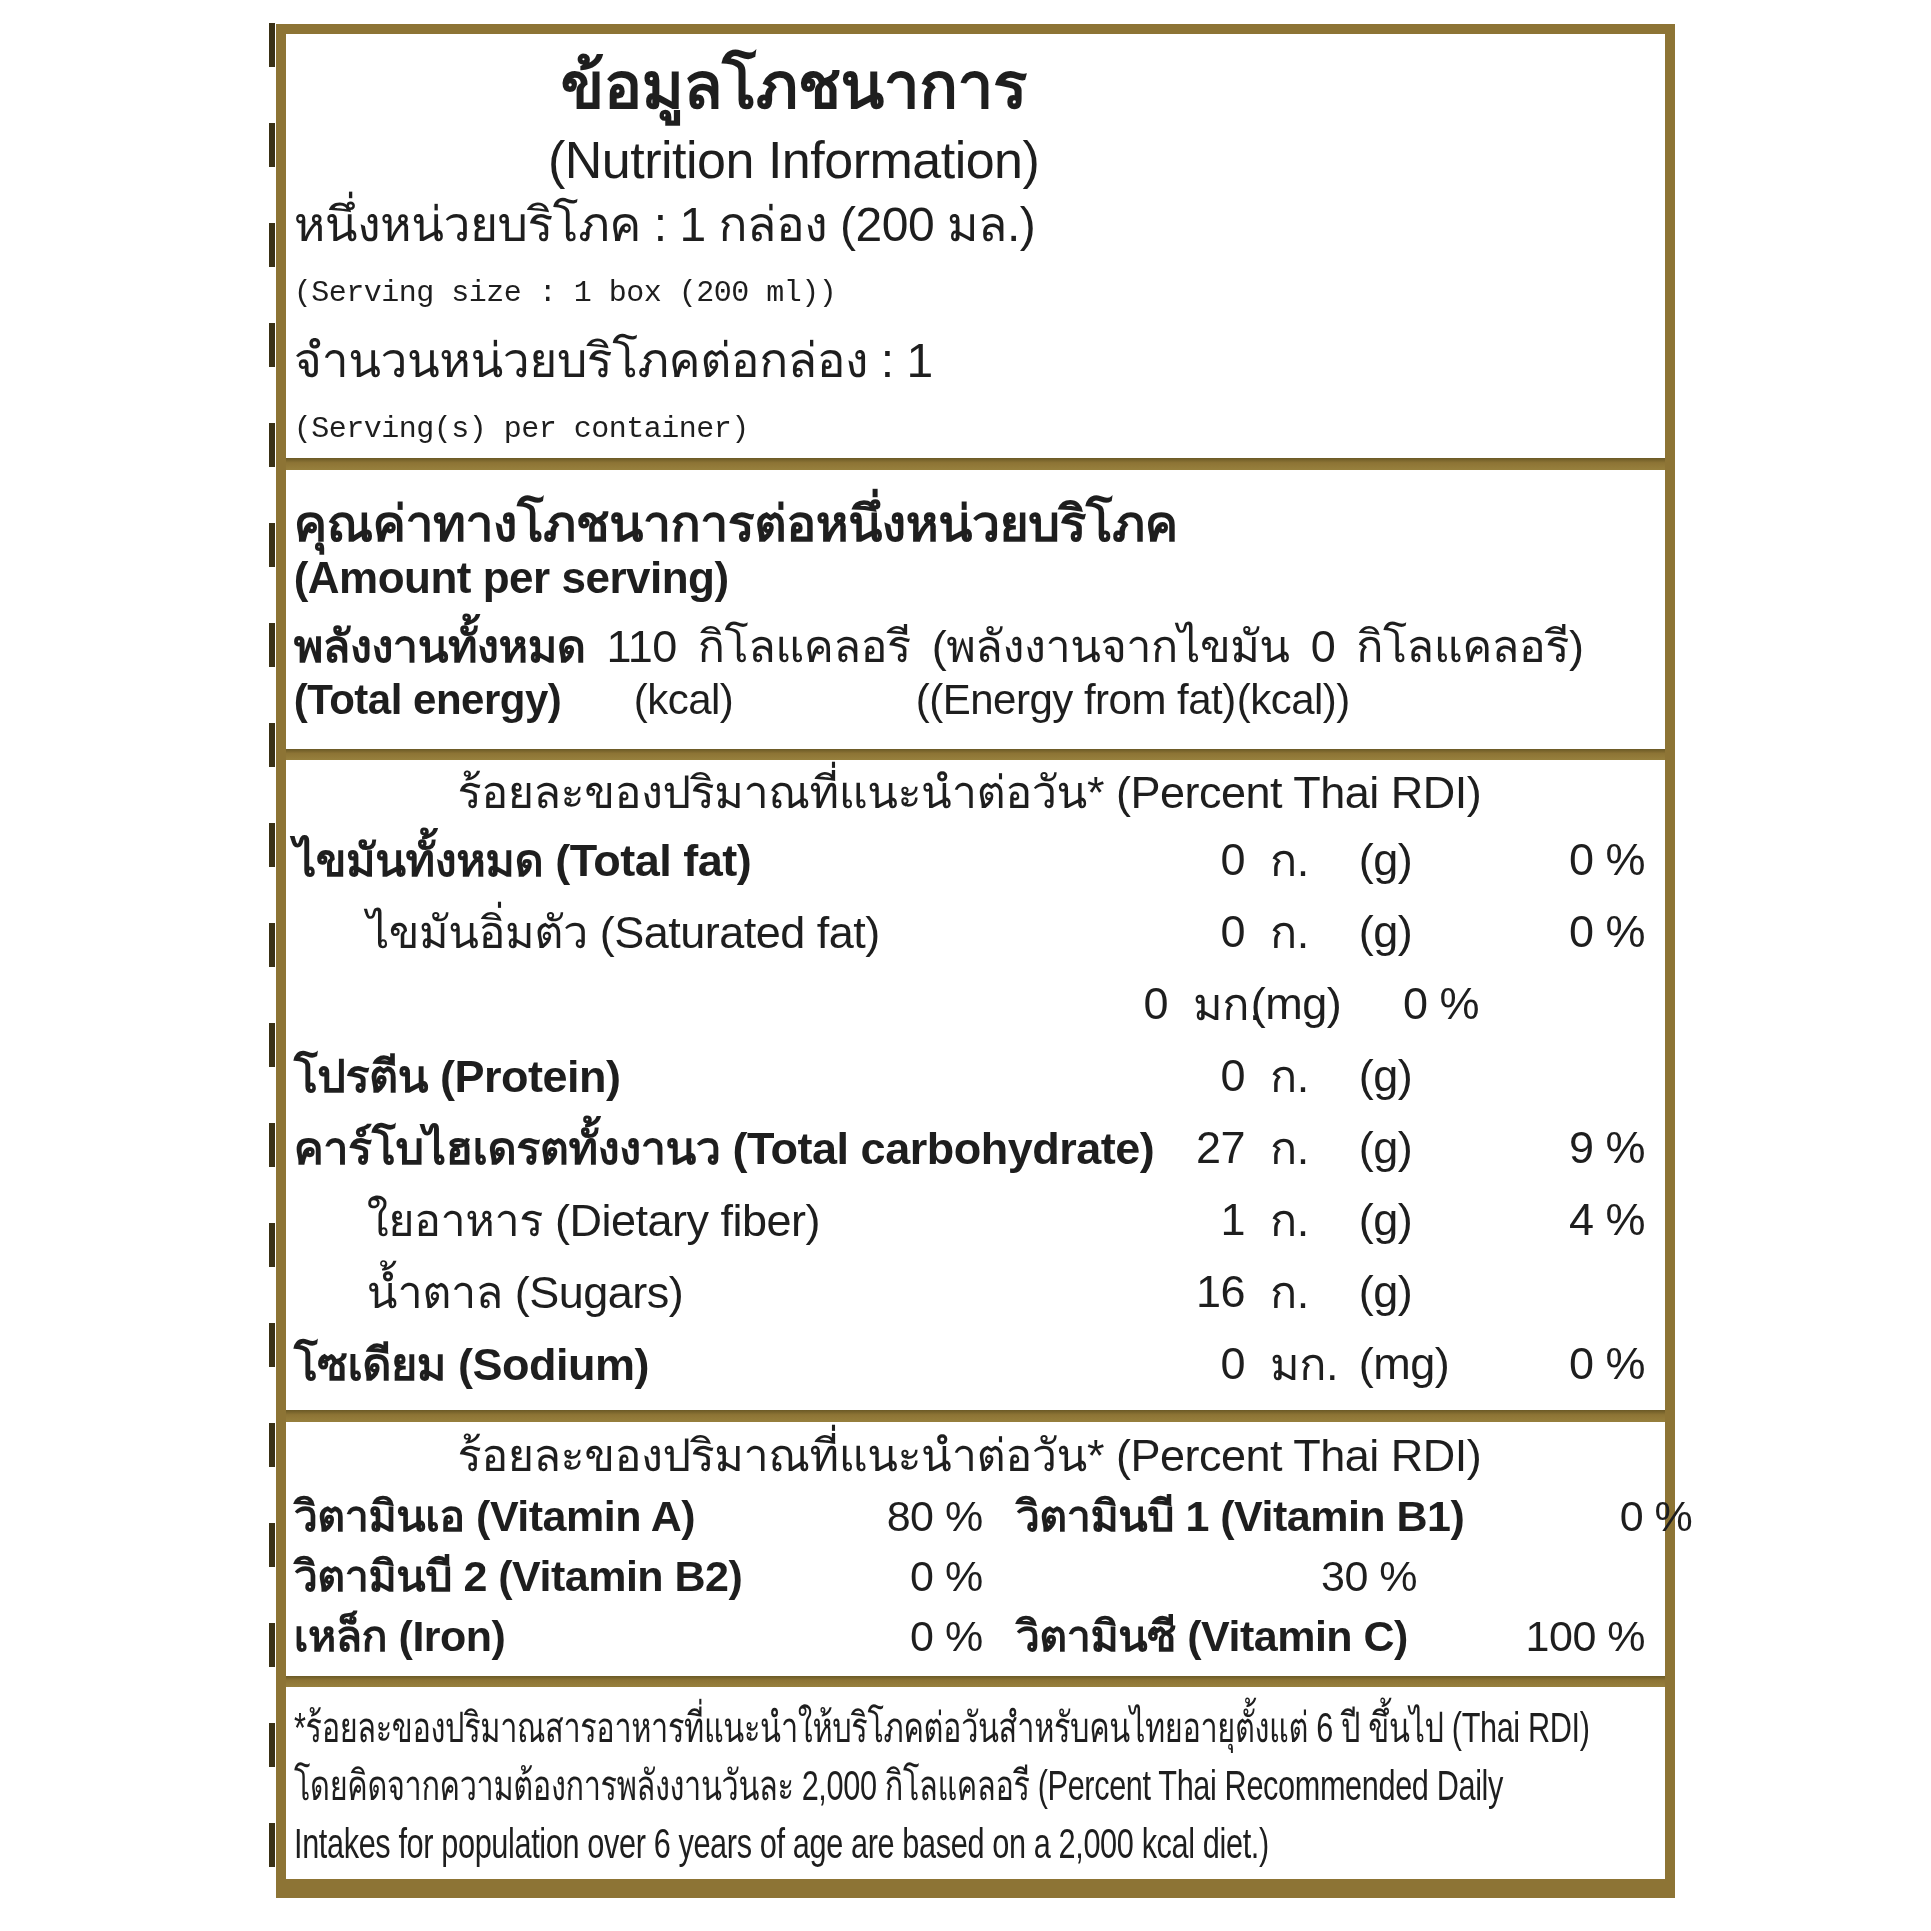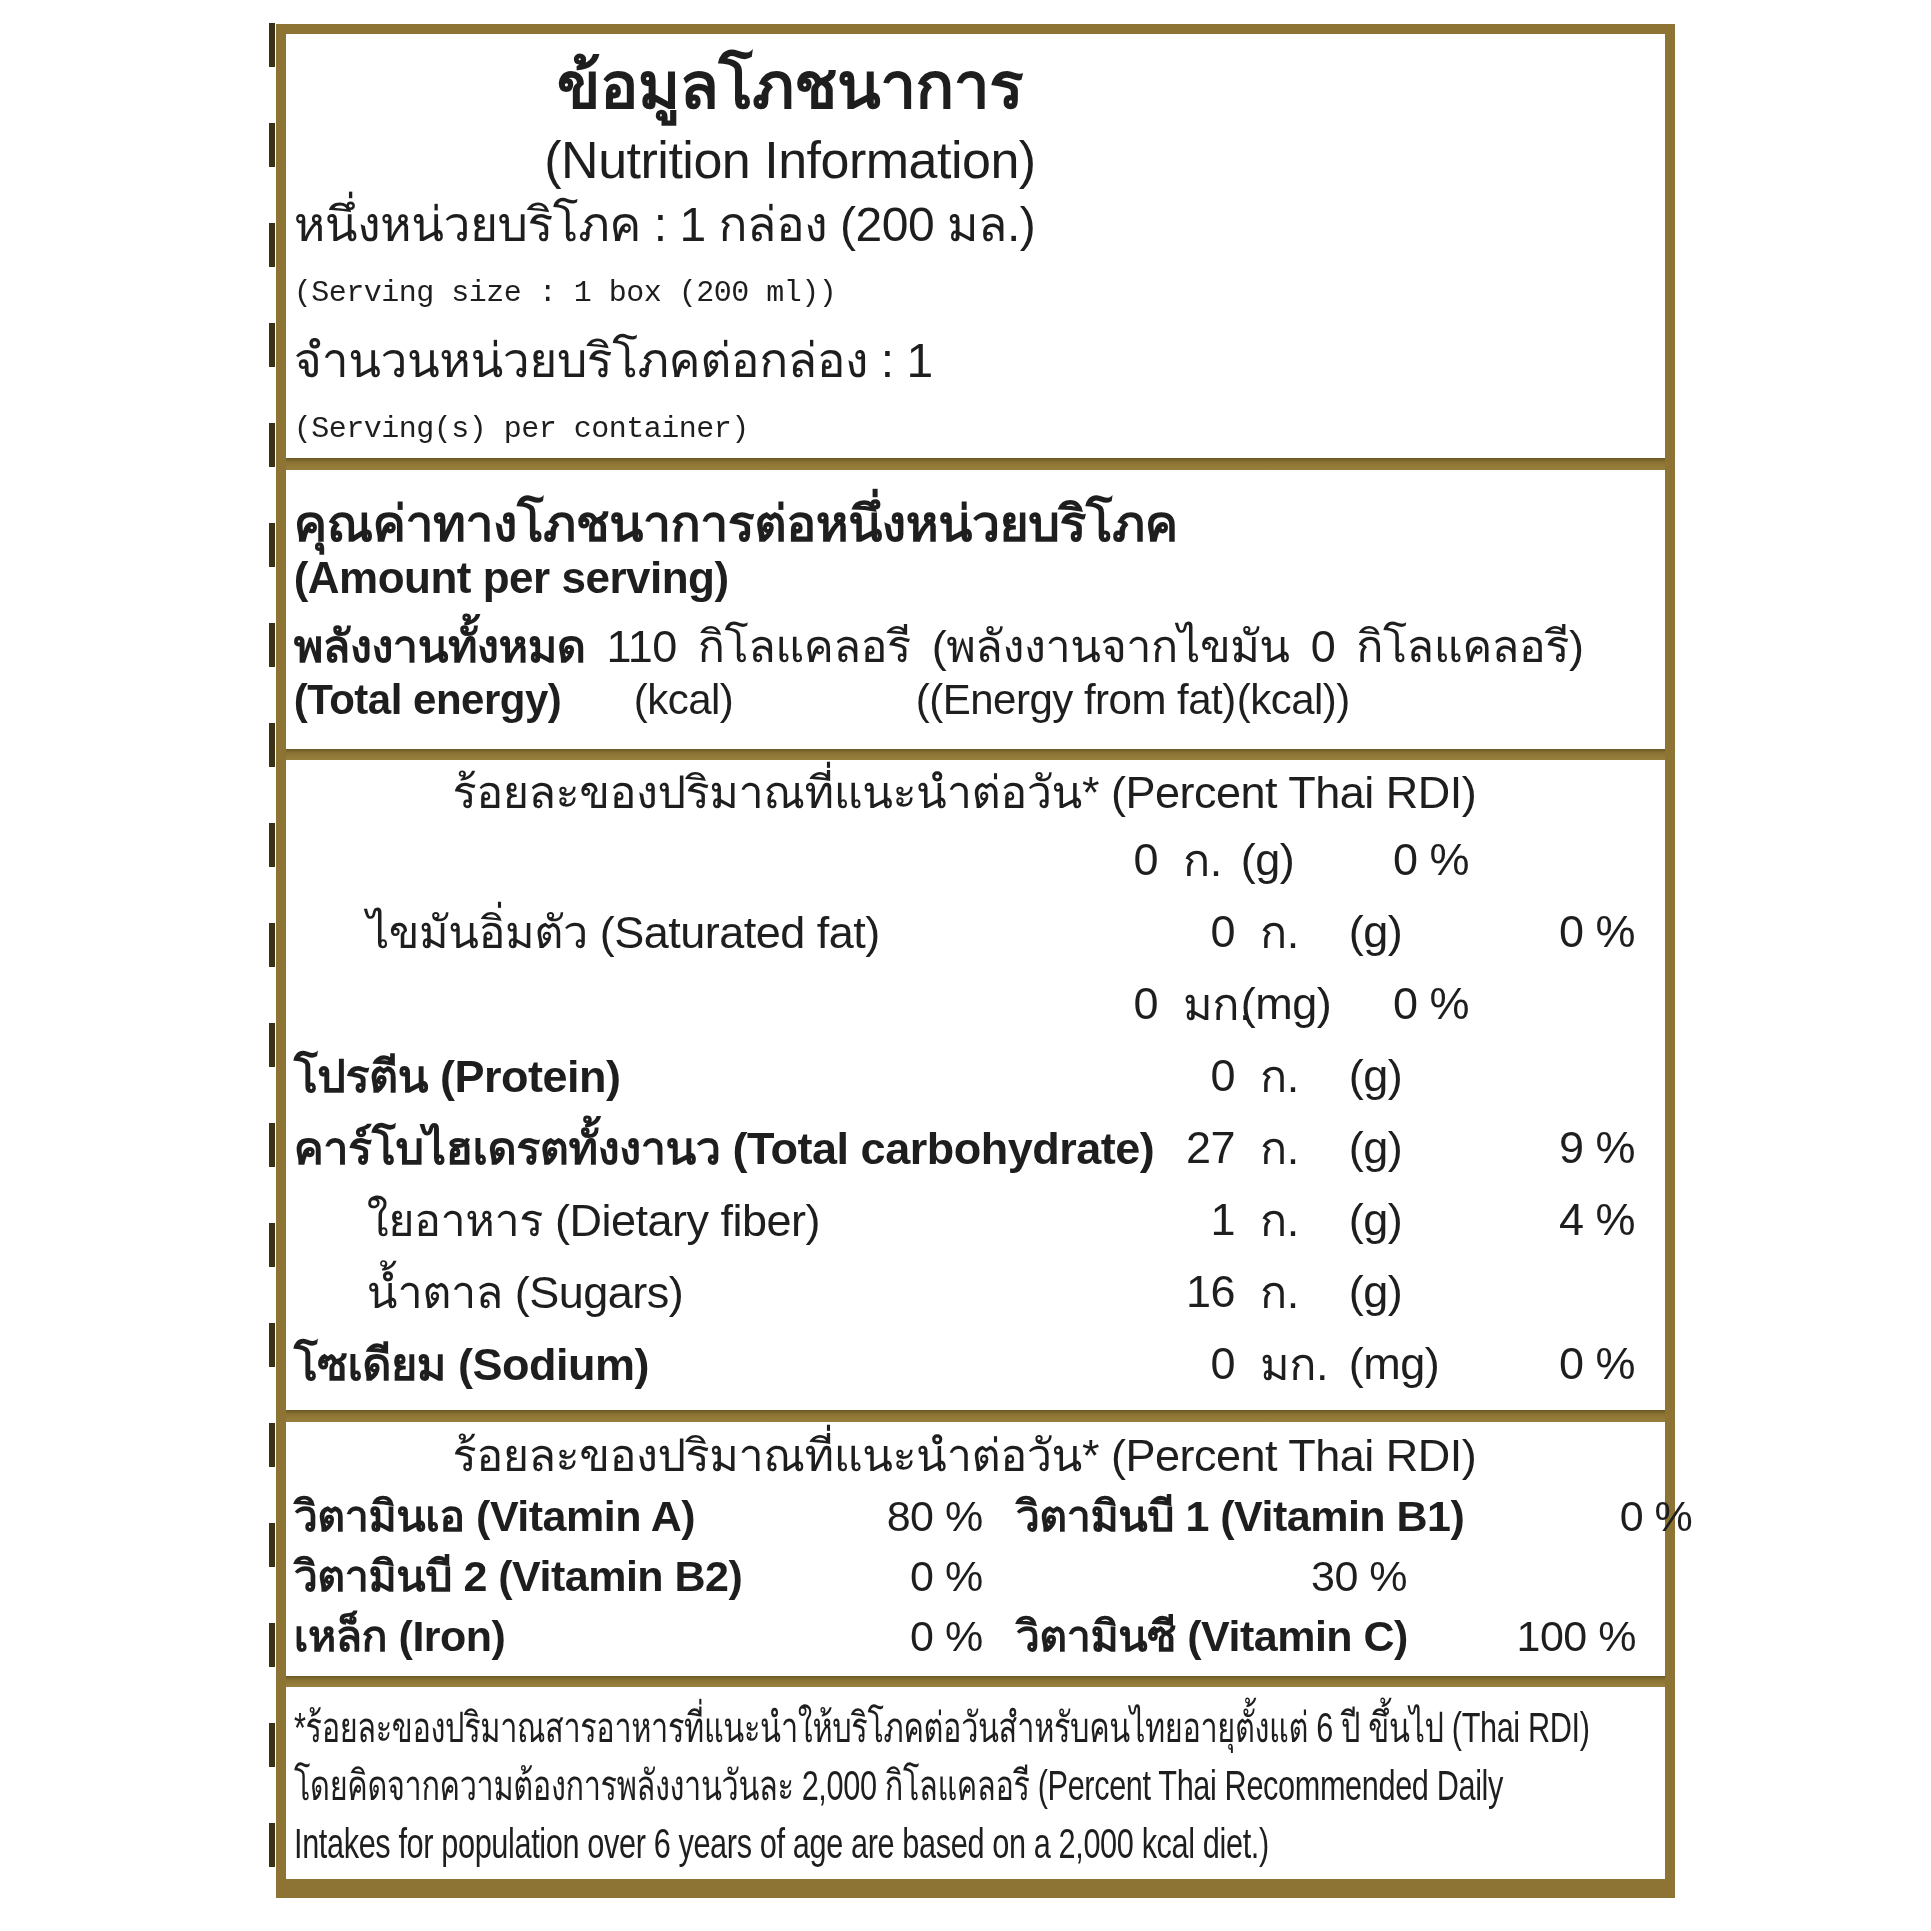--- a/index.html
+++ b/index.html
@@ -14,21 +14,21 @@
     position:absolute;left:276px;top:24px;width:1399px;height:1874px;
     box-sizing:border-box;background:#fff;
     border:10.6px solid #8d7435;border-bottom-width:19.3px;
   }
   
   .nutri-label::before{
     content:"";position:absolute;left:-17.4px;top:-10.6px;bottom:-19.3px;width:6.8px;
     background:repeating-linear-gradient(180deg,#3a3116 0 44px,rgba(0,0,0,0) 44px 100px);
   }
 
-  section{box-sizing:border-box;padding-left:7.7px;padding-right:30px;white-space:nowrap;}
+  section{box-sizing:border-box;padding-left:7.7px;padding-right:20px;white-space:nowrap;}
   .divider{height:11.6px;background:linear-gradient(180deg,#6a5926,#8d7435 40%,#97803d);}
 
   
   .s1{height:424px;padding-top:9.7px;}
   .heading-wrap{width:74%;text-align:center;}
   .title-th{font-size:64px;font-weight:700;line-height:85px;}
   .title-en{font-size:52px;line-height:62px;}
   .serv-th{font-size:48px;line-height:68px;}
   .serv-en{font-size:30px;line-height:68px;font-family:Liberation Mono, monospace;}
 
@@ -100,20 +100,21 @@
         <span>(kcal))</span>
       </div>
     </section>
 
     <div class="divider"></div>
 
     <section class="s3">
       <div class="rdi-h">ร้อยละของปริมาณที่แนะนำต่อวัน* (Percent Thai RDI)</div>
 
       <div class="nrow">
+        <span class="name">ไขมันทั้งหมด (Total fat)</span>
         <span class="amt">0</span>
         <span class="uth">ก.</span>
         <span class="uen">(g)</span>
         <span class="pct">0 %</span>
       </div>
       <div class="nrow sub">
         <span class="name">ไขมันอิ่มตัว (Saturated fat)</span>
         <span class="amt">0</span>
         <span class="uth">ก.</span>
         <span class="uen">(g)</span>

